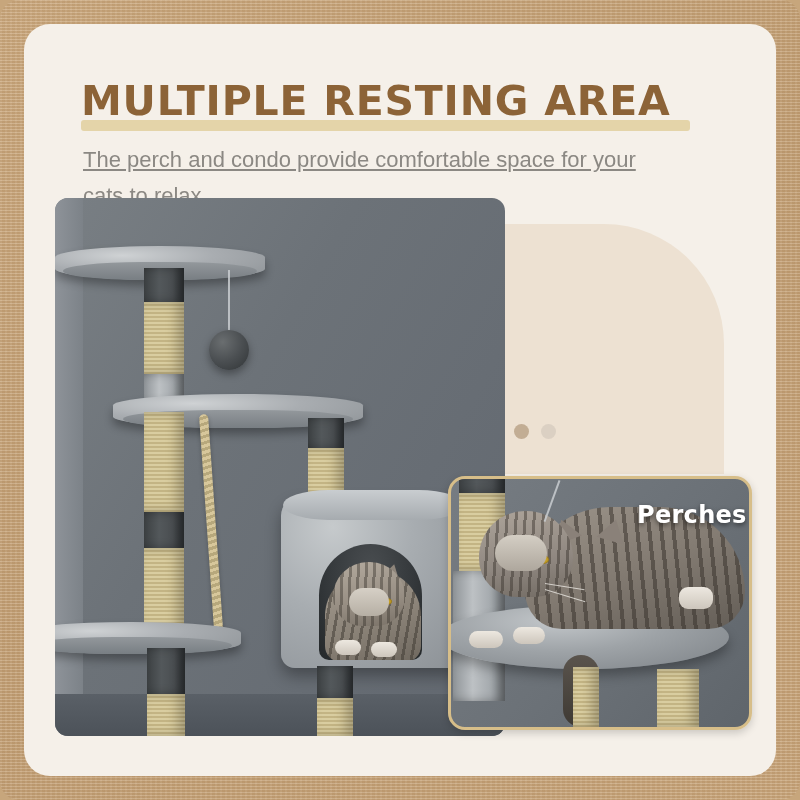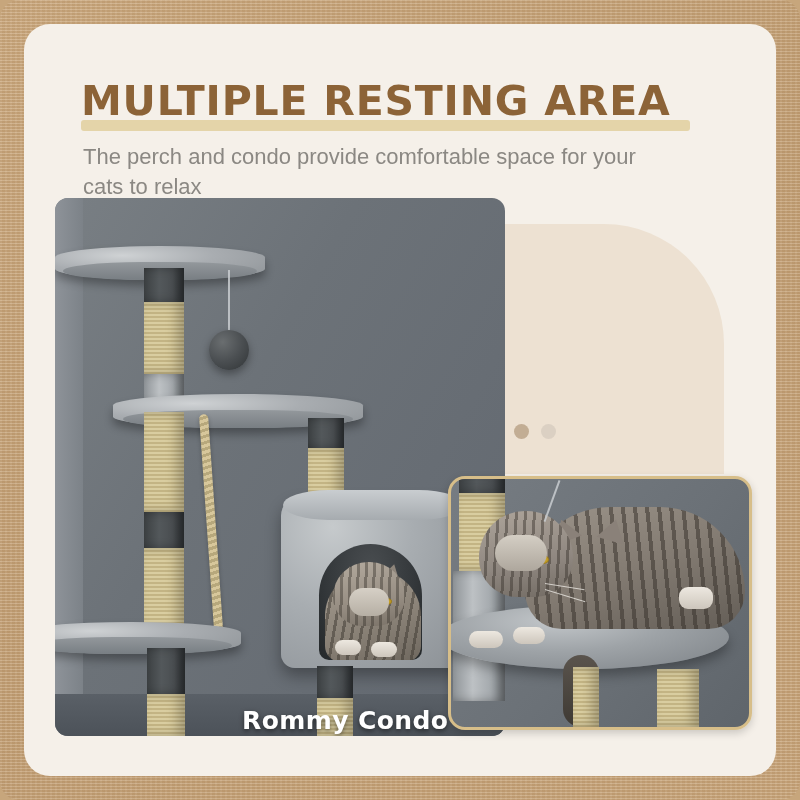--- a/index.html
+++ b/index.html
@@ -33,21 +33,21 @@
   }
   .title{
     position:absolute;left:0px;top:0px;margin:0;
     font-family:"DejaVu Sans", sans-serif;
     font-size:41px;font-weight:bold;letter-spacing:0.8px;
     color:#8C6337;line-height:54px;white-space:nowrap;
   }
   .subtitle{
     position:absolute;left:59px;top:118px;width:580px;margin:0;
     font-family:"Liberation Sans", sans-serif;
-    font-size:22px;font-weight:300;color:#8B8883;line-height:30px;
+    font-size:22px;font-weight:300;color:#8B8883;line-height:36px;text-decoration:underline;
   }
 
   
   .beige-panel{
     position:absolute;left:446px;top:200px;width:254px;height:250px;
     background:#EDE1D2;
     border-top-right-radius:120px;
   }
 
   
@@ -254,21 +254,20 @@
           </div>
           <div class="cat-c-muzzle"></div>
           <div class="paw" style="left:16px;top:96px;width:26px;height:15px;"></div>
           <div class="paw" style="left:52px;top:98px;width:26px;height:15px;"></div>
         </div>
       </div>
 
       <div class="post-fur" style="left:262px;top:468px;width:36px;height:32px;"></div>
       <div class="post-sisal" style="left:262px;top:500px;width:36px;height:38px;"></div>
 
-      <div class="label label-condo" style="left:187px;top:508px;">Rommy Condo</div>
     </div>
 
     <div class="photo-inset">
 
       <div class="post-fur" style="left:8px;top:-8px;width:46px;height:22px;"></div>
       <div class="post-sisal" style="left:8px;top:14px;width:46px;height:78px;"></div>
       <div class="post-fur light" style="left:2px;top:92px;width:52px;height:130px;"></div>
 
       <div class="perch-plat"></div>
 
@@ -285,16 +284,17 @@
       <div class="paw" style="left:18px;top:152px;width:34px;height:17px;"></div>
       <div class="paw" style="left:62px;top:148px;width:32px;height:17px;"></div>
       <div class="paw" style="left:228px;top:108px;width:34px;height:22px;"></div>
       <div class="tail"></div>
 
       <div class="toy-string" style="left:100px;top:0px;height:44px;transform:rotate(20deg);"></div>
 
       <div class="post-sisal" style="left:206px;top:190px;width:42px;height:58px;"></div>
       <div class="post-sisal" style="left:122px;top:188px;width:26px;height:60px;"></div>
 
+      <div class="label label-perches" style="left:186px;top:22px;">Perches</div>
     </div>
 
   </div>
 </div>
 
 </body></html>

